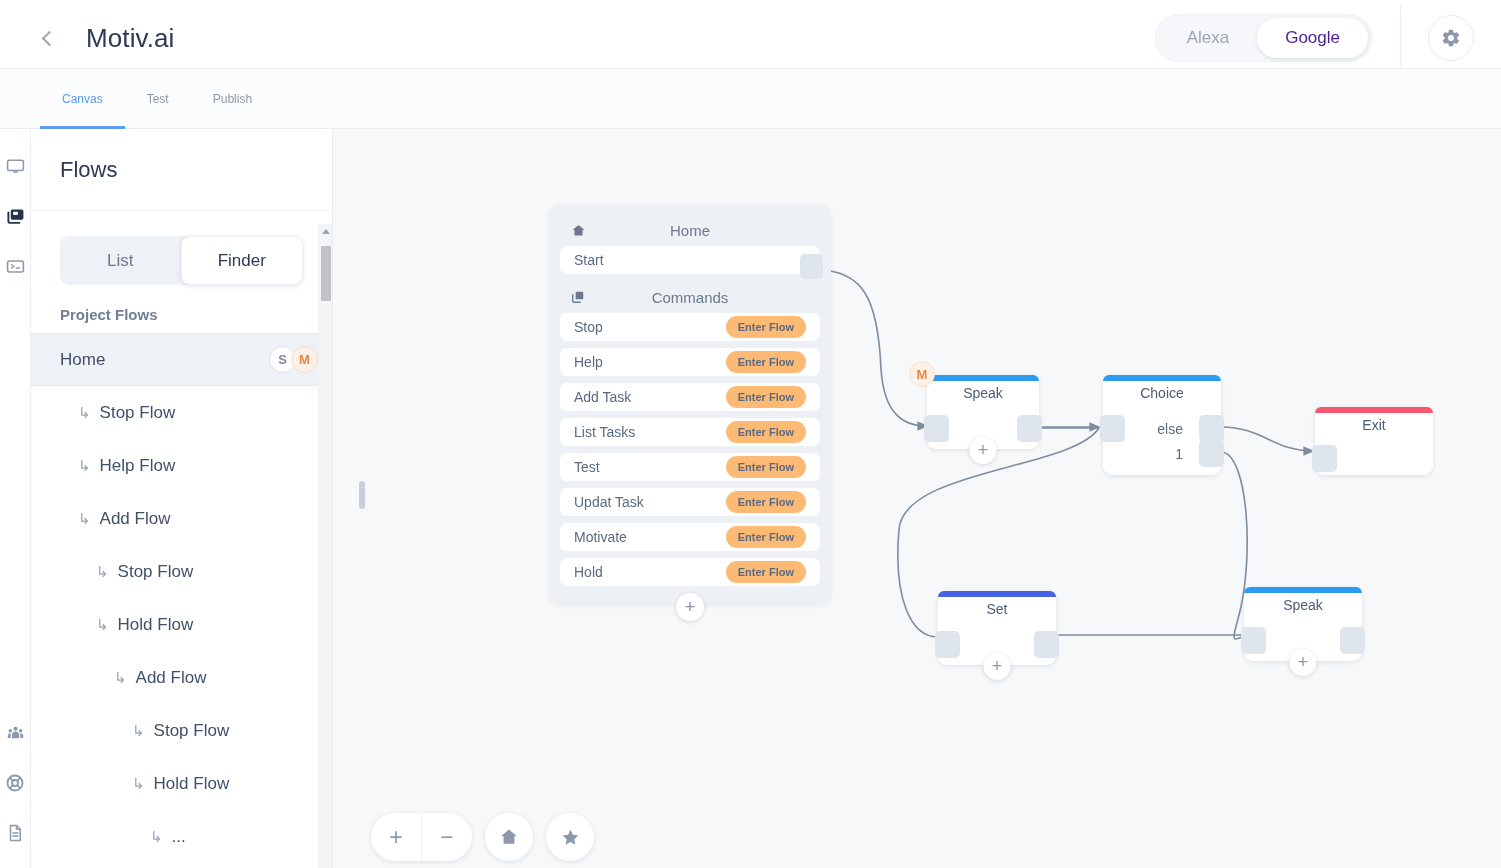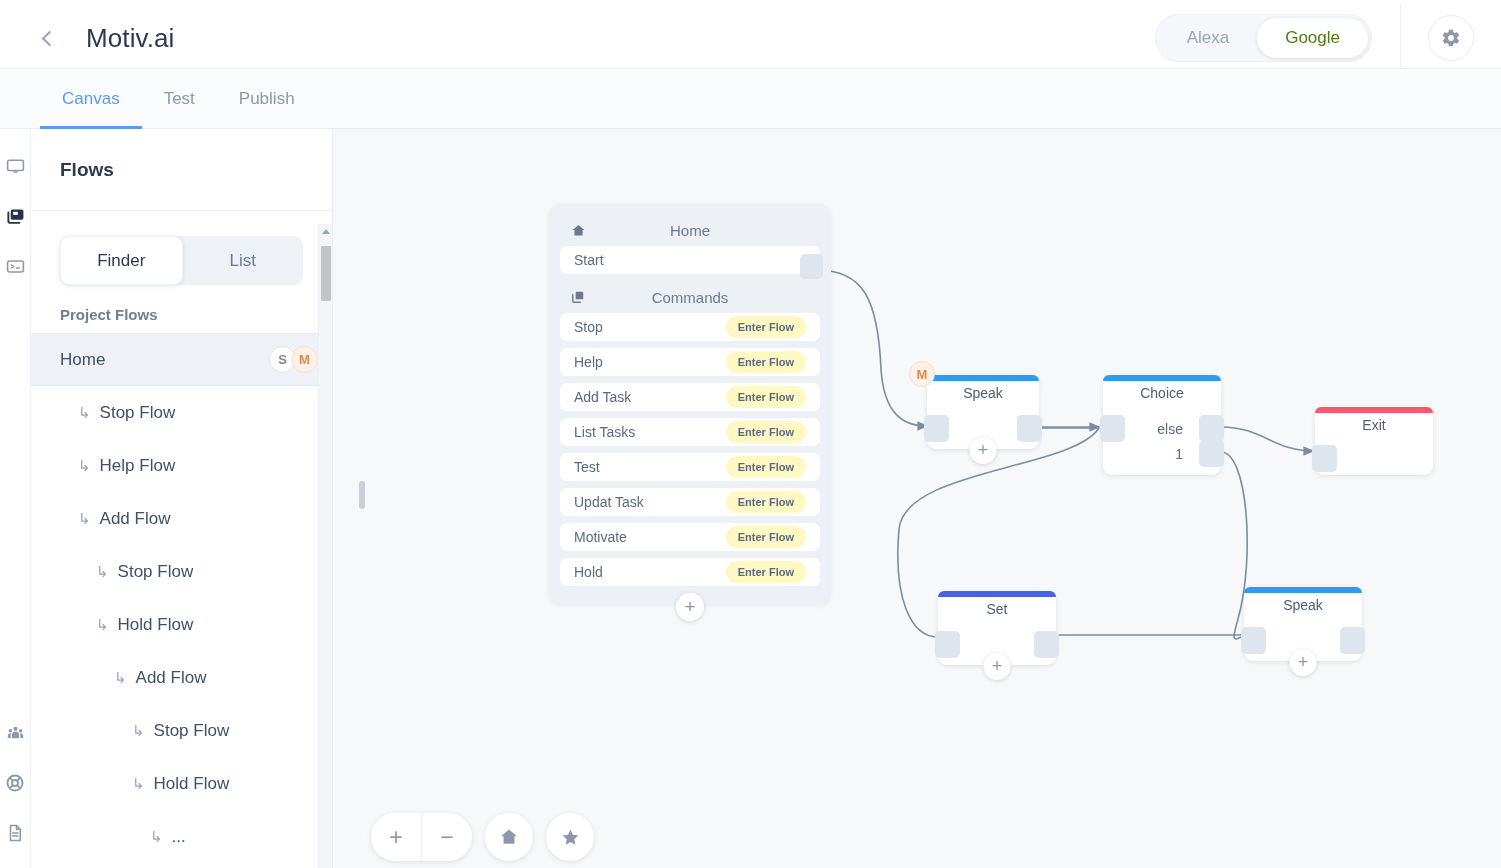--- a/index.html
+++ b/index.html
@@ -36,41 +36,41 @@
   .seg-toggle {
     display: flex; align-items: center; background: #f5f7fa;
     border-radius: 26px; height: 48px; padding: 4px;
     box-shadow: inset 0 0 0 1px #eef1f5;
   }
   .seg-opt {
     padding: 0 28px; height: 40px; display: flex; align-items: center; justify-content: center;
     font-size: 17px; color: #9aa6b8; border-radius: 22px; cursor: pointer;
   }
   .seg-opt.active {
-    background: #ffffff; color: #4d7c0f;
+    background: #ffffff; color: #4c1d95;
     box-shadow: 0 1px 4px rgba(40,60,90,.13);
   }
   .topbar-divider {
     width: 1px; height: 68px; background: #eceff3; margin-left: 28px;
   }
   .gear-btn {
     width: 46px; height: 46px; border-radius: 50%;
     border: 1px solid #e6eaf0; background: #fff;
     display: flex; align-items: center; justify-content: center;
     margin: 0 27px; cursor: pointer;
   }
 
   
   .tabbar {
     position: absolute; left: 0; top: 68px; width: 1501px; height: 61px;
     background: #fbfcfd; border-top: 1px solid #eceff3; border-bottom: 1px solid #e9edf2;
     display: flex; align-items: stretch; padding-left: 40px;
   }
   .tab {
-    display: flex; align-items: center; padding: 0 22px; font-size: 17px;
+    display: flex; align-items: center; padding: 0 22px; font-size: 12px;
     color: #8d99ab; cursor: pointer; position: relative;
   }
   .tab.active { color: #5b9bf5; }
   .tab.active::after {
     content: ""; position: absolute; left: 0; right: 0; bottom: -1px;
     height: 3px; background: #5b9bf5;
   }
 
   
   .rail {
@@ -86,21 +86,21 @@
 
   
   .panel {
     position: absolute; left: 31px; top: 129px; width: 302px; height: 739px;
     background: #ffffff; border-right: 1px solid #e9edf2;
   }
   .panel-head {
     height: 82px; display: flex; align-items: center; padding-left: 29px;
     border-bottom: 1px solid #eef1f5;
   }
-  .panel-title { font-size: 19px; color: #2b3a54; font-weight: 700; }
+  .panel-title { font-size: 22px; color: #2b3a54; font-weight: 400; }
   .seg-wrap {
     margin: 25px 29px 0 29px; height: 49px; background: #eef2f7;
     border-radius: 9px; display: flex; padding: 0;
   }
   .seg2 {
     flex: 1; display: flex; align-items: center; justify-content: center;
     font-size: 17px; color: #6c7a90; border-radius: 9px; cursor: pointer;
   }
   .seg2.active {
     background: #fff; color: #2b3a54;
@@ -165,21 +165,21 @@
   .card-sec-head .hd-text {
     flex: 1; text-align: center; font-size: 15px; color: #6c7a90;
   }
   .row {
     background: #ffffff; border-radius: 7px; height: 28px;
     display: flex; align-items: center; padding: 0 14px; margin-bottom: 7px;
     position: relative;
   }
   .row-label { font-size: 14px; color: #5a6a82; }
   .enter-flow-btn {
-    margin-left: auto; background: #fef9c3; color: #5a6a82;
+    margin-left: auto; background: #fdba74; color: #5a6a82;
     font-size: 11px; font-weight: 700; padding: 5px 12px; border-radius: 11px;
     cursor: pointer;
   }
   .port {
     width: 23px; height: 25px; background: #dfe5ed; border-radius: 5px;
   }
   .port.right-edge { position: absolute; right: -3px; top: 8px; }
   .card-plus {
     position: absolute; left: 50%; bottom: -16px; transform: translateX(-50%);
     width: 28px; height: 28px; border-radius: 50%; background: #fff;
@@ -312,22 +312,22 @@
         <path d="M9 12h7M9 16h7" stroke="#8d99ab" stroke-width="1.8" stroke-linecap="round"></path>
       </svg>
     </div>
   </div>
 
   <div class="panel">
     <div class="panel-head">
       <div class="panel-title">Flows</div>
     </div>
     <div class="seg-wrap">
+      <div class="seg2">List</div>
       <div class="seg2 active">Finder</div>
-      <div class="seg2">List</div>
     </div>
     <div class="section-label">Project Flows</div>
     <ul class="tree" id="tree-root">
         <li class="tree-item selected" style="padding-left: 29px;">
           <span>Home</span>
           <span class="badges">
             <span class="badge s">S</span>
             <span class="badge m">M</span>
           </span>
         </li>

